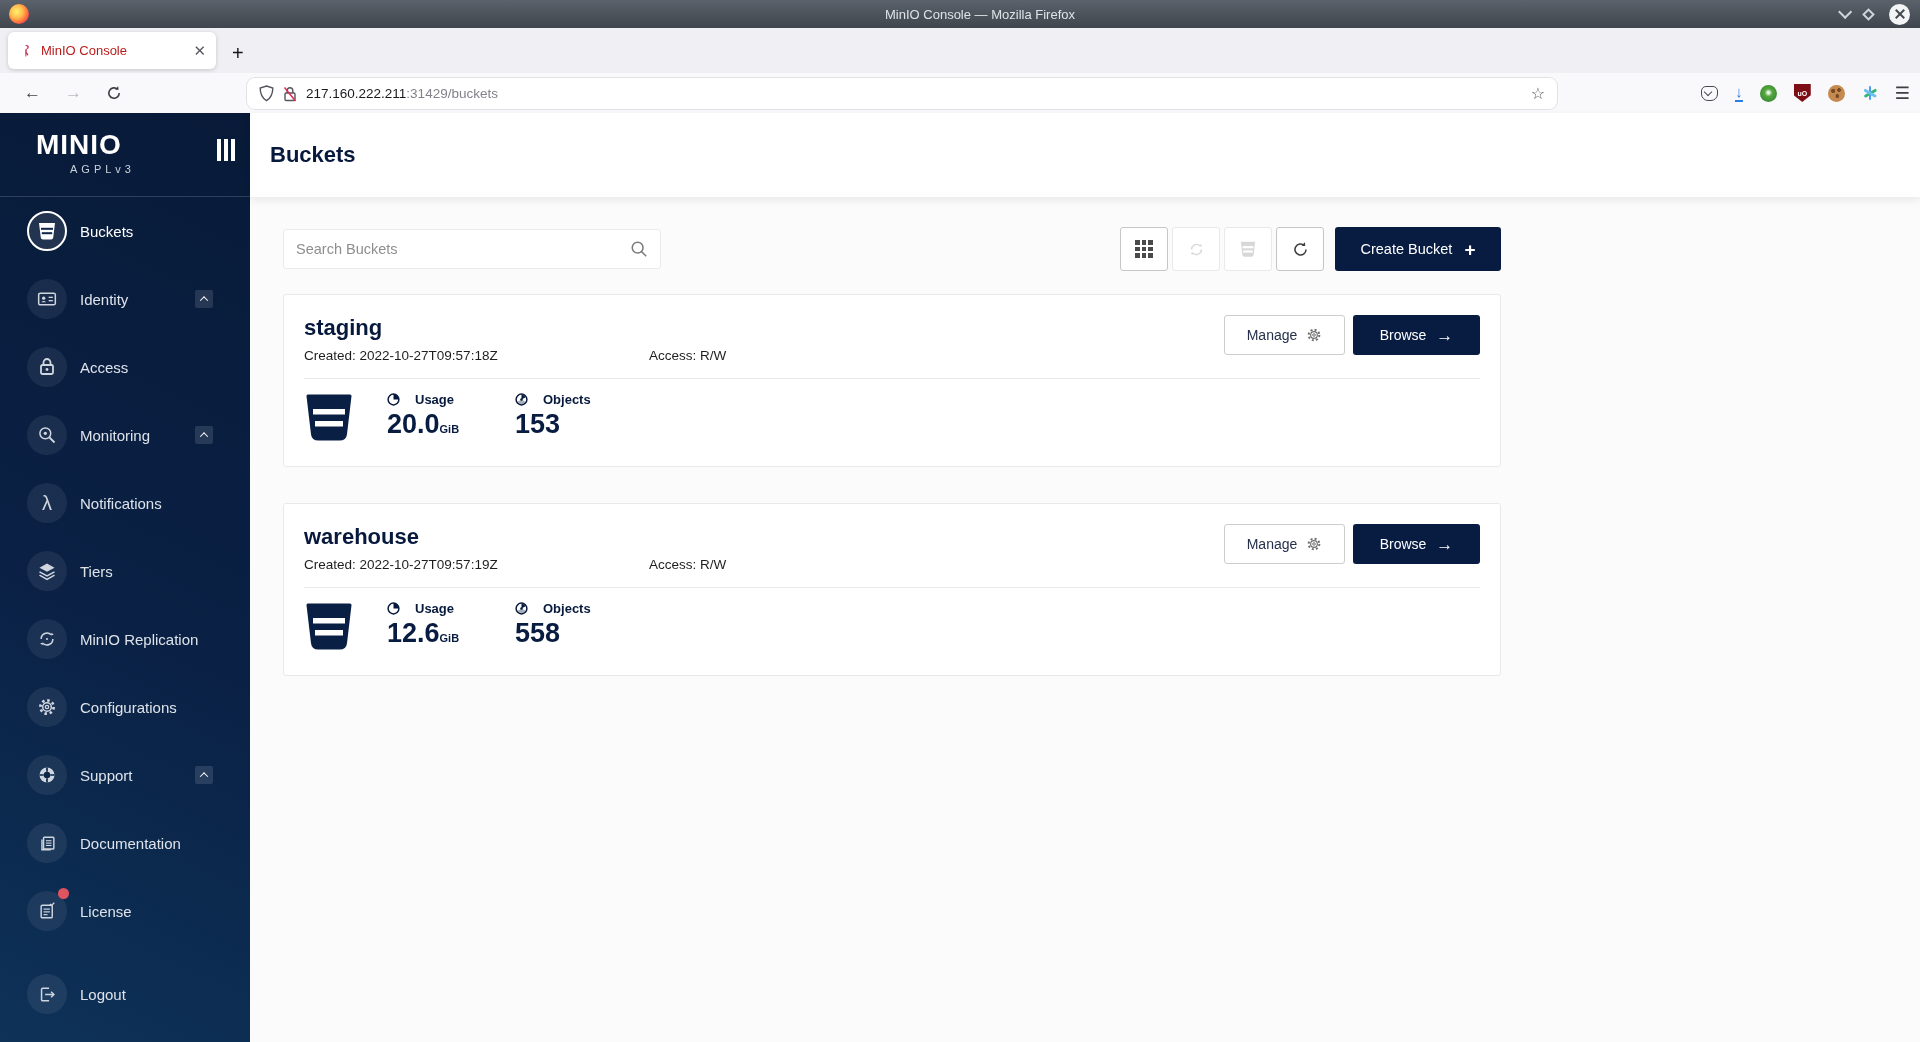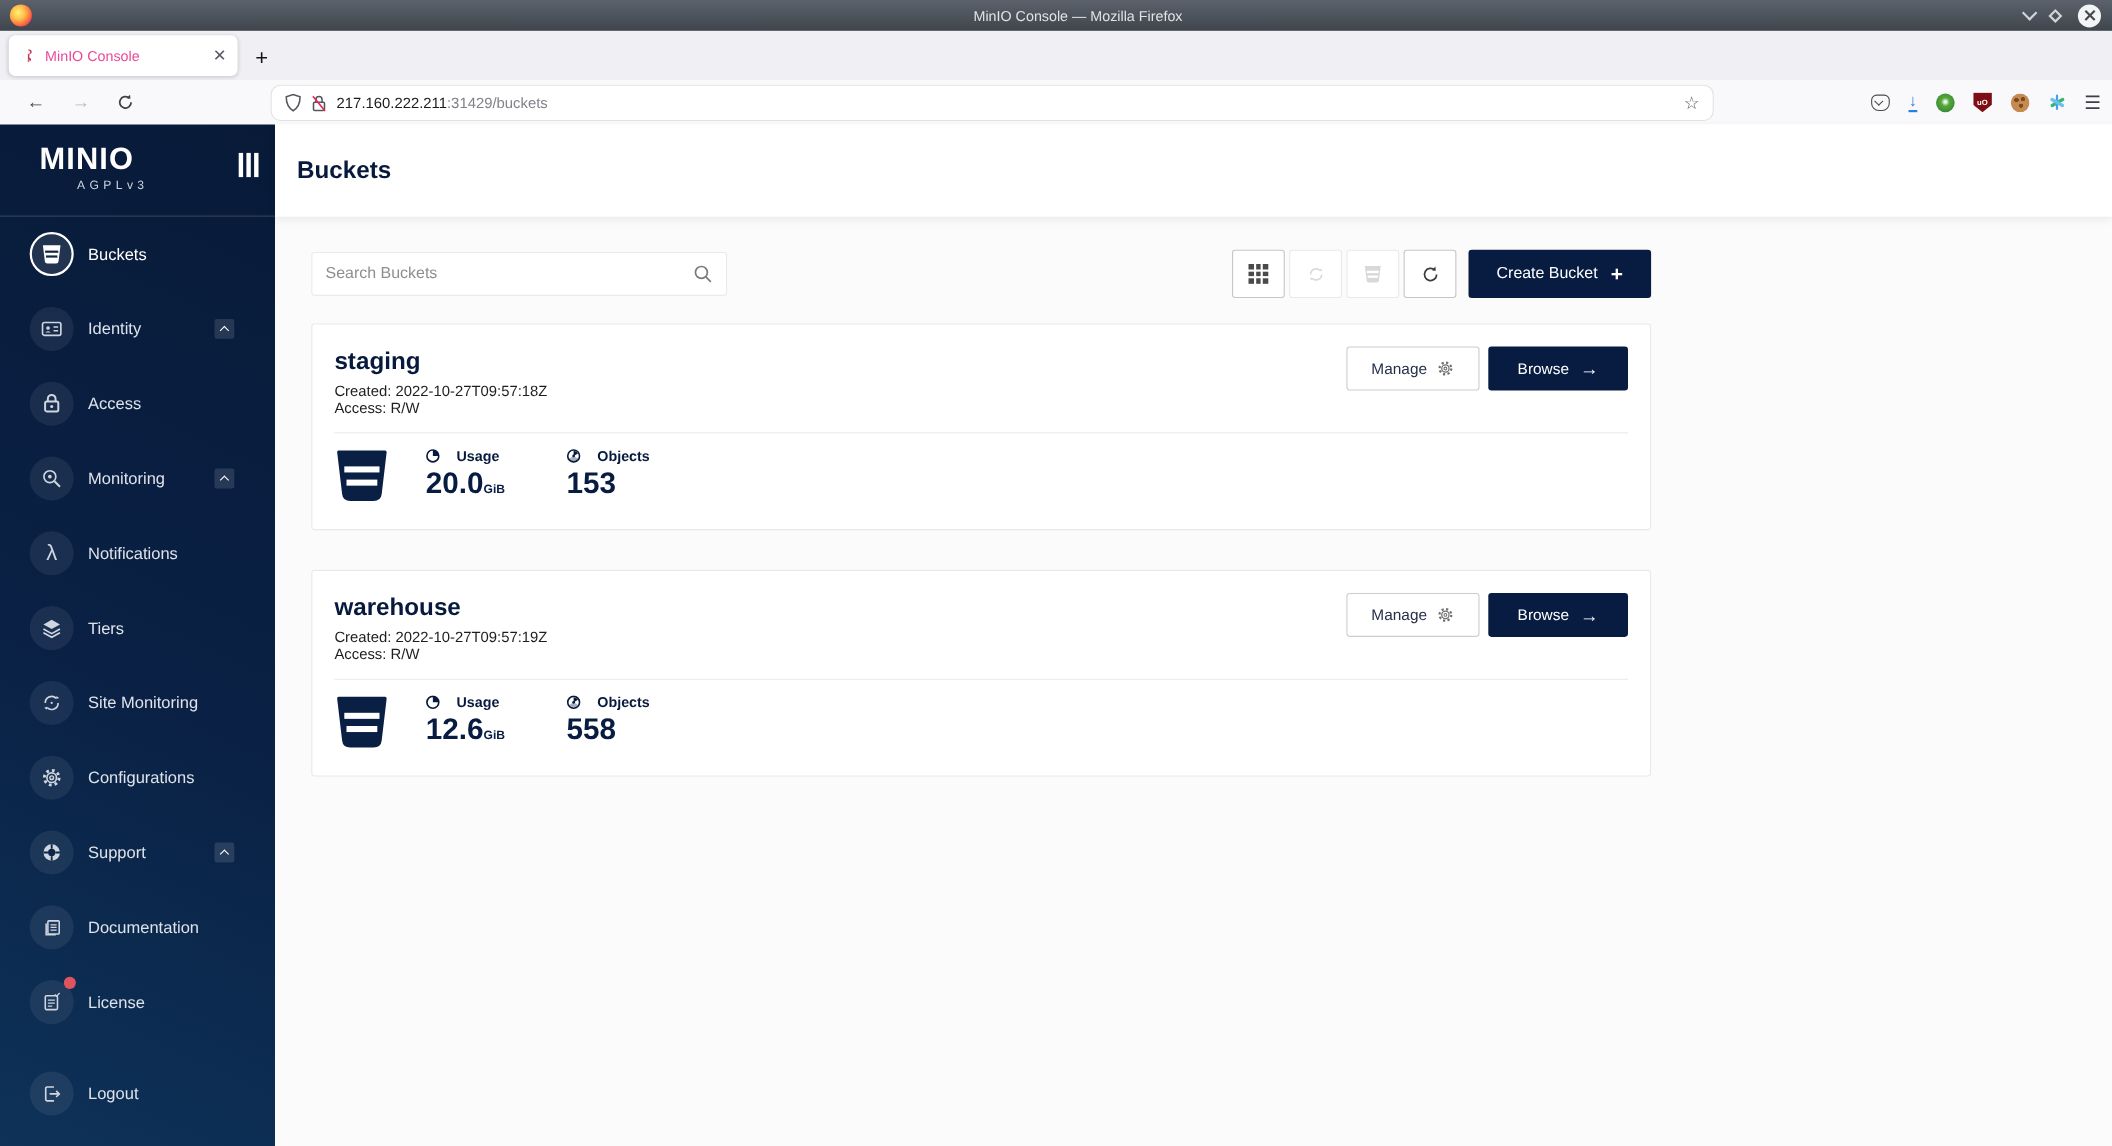--- a/index.html
+++ b/index.html
@@ -19,21 +19,21 @@
   .wc-max { width:9px; height:9px; border:2px solid #cfd4da; transform:rotate(45deg); }
   .wc-close { width:21px; height:21px; border-radius:50%; background:#f3f4f5; position:relative; }
   .wc-close::before,.wc-close::after { content:""; position:absolute; left:4.5px; top:9.5px; width:12px; height:2px;
     background:#44494f; }
   .wc-close::before { transform:rotate(45deg); } .wc-close::after { transform:rotate(-45deg); }
 
   
   .tabbar { height:45px; background:#f0f0f4; display:flex; align-items:flex-end; }
   .tab { margin:0 0 4px 8px; width:208px; height:37px; background:#fff; border-radius:6px;
     box-shadow:0 1px 4px rgba(0,0,0,.18); display:flex; align-items:center; padding:0 10px; gap:8px; }
-  .tab-label { font-size:13px; color:#ec4899; flex:1; }
+  .tab-label { font-size:13px; color:#b91c1c; flex:1; }
   .tab-close { color:#5b5b66; font-size:15px; line-height:1; }
   .flamingo { width:15px; height:15px; }
   .newtab { margin:0 0 10px 16px; font-size:20px; color:#15141a; line-height:1; }
 
   
   .navbar { position:relative; height:40px; background:#f9f9fb; display:flex; align-items:center; }
   .nav-btn { font-size:17px; color:#3e3e44; margin-left:24px; }
   .nav-btn.disabled { color:#b9b9c0; }
   .urlbar { position:absolute; left:247px; top:5px; width:1310px; height:31px; background:#fff; border-radius:8px;
     box-shadow:0 0 0 1px rgba(0,0,0,.09); display:flex; align-items:center; padding:0 12px; gap:9px; }
@@ -106,21 +106,21 @@
     color:#fff; font-size:14.5px; font-weight:500; display:flex; align-items:center; justify-content:center;
     gap:12px; font-family:"Liberation Sans",sans-serif; }
   .create-plus { font-size:19px; font-weight:700; line-height:1; }
 
   
   .card { margin-top:23px; background:#fff; border:1px solid #e9e9e9; border-radius:3px;
     padding:20px 20px 24px 20px; width:1218px; }
   .card + .card { margin-top:36px; }
   .card-top { display:flex; align-items:flex-start; }
   .bucket-name { font-size:22px; font-weight:700; color:#07193c; }
-  .meta-row { display:flex; margin-top:7px; font-size:13.5px; color:#1e1e1e;flex-direction:column; }
+  .meta-row { display:flex; margin-top:7px; font-size:13.5px; color:#1e1e1e; }
   .meta-created { width:345px; }
   .card-btns { margin-left:auto; display:flex; gap:8px; }
   .manage-btn { width:121px; height:40px; background:#fff; border:1px solid #cdcdcd; border-radius:3px;
     color:#25304a; font-size:14px; display:flex; align-items:center; justify-content:center; gap:9px;
     font-family:"Liberation Sans",sans-serif; }
   .browse-btn { width:127px; height:40px; background:#081c42; border:none; border-radius:3px;
     color:#fff; font-size:14px; display:flex; align-items:center; justify-content:center; gap:10px;
     font-family:"Liberation Sans",sans-serif; }
   .browse-arrow { font-size:17px; line-height:1; }
   .card-div { border-top:1px solid #eaeaea; margin-top:15px; }
@@ -276,21 +276,21 @@
       <div class="s-item">
         <span class="s-circle">
           <svg width="20" height="20" viewBox="0 0 24 24">
               <path d="M19 12 a7 7 0 0 1-12 5" fill="none" stroke="currentColor" stroke-width="1.8"></path>
               <path d="M5 12 a7 7 0 0 1 12-5" fill="none" stroke="currentColor" stroke-width="1.8"></path>
               <path d="M17.2 4.4 l-.2 3.4 3.2-1.2z" fill="currentColor"></path>
               <path d="M6.8 19.6 l.2-3.4-3.2 1.2z" fill="currentColor"></path>
               <circle cx="12" cy="12" r="1.2" fill="currentColor"></circle>
             </svg>
         </span>
-        <span class="s-label">Site Monitoring</span>
+        <span class="s-label">MinIO Replication</span>
       </div>
 
       <div class="s-item">
         <span class="s-circle">
           <svg width="20" height="20" viewBox="0 0 24 24">
               <circle cx="12" cy="12" r="8" fill="none" stroke="currentColor" stroke-width="3.2" stroke-dasharray="3 3.28"></circle>
               <circle cx="12" cy="12" r="5.2" fill="none" stroke="currentColor" stroke-width="1.8"></circle>
               <circle cx="12" cy="12" r="2" fill="none" stroke="currentColor" stroke-width="1.6"></circle>
             </svg>
         </span>

